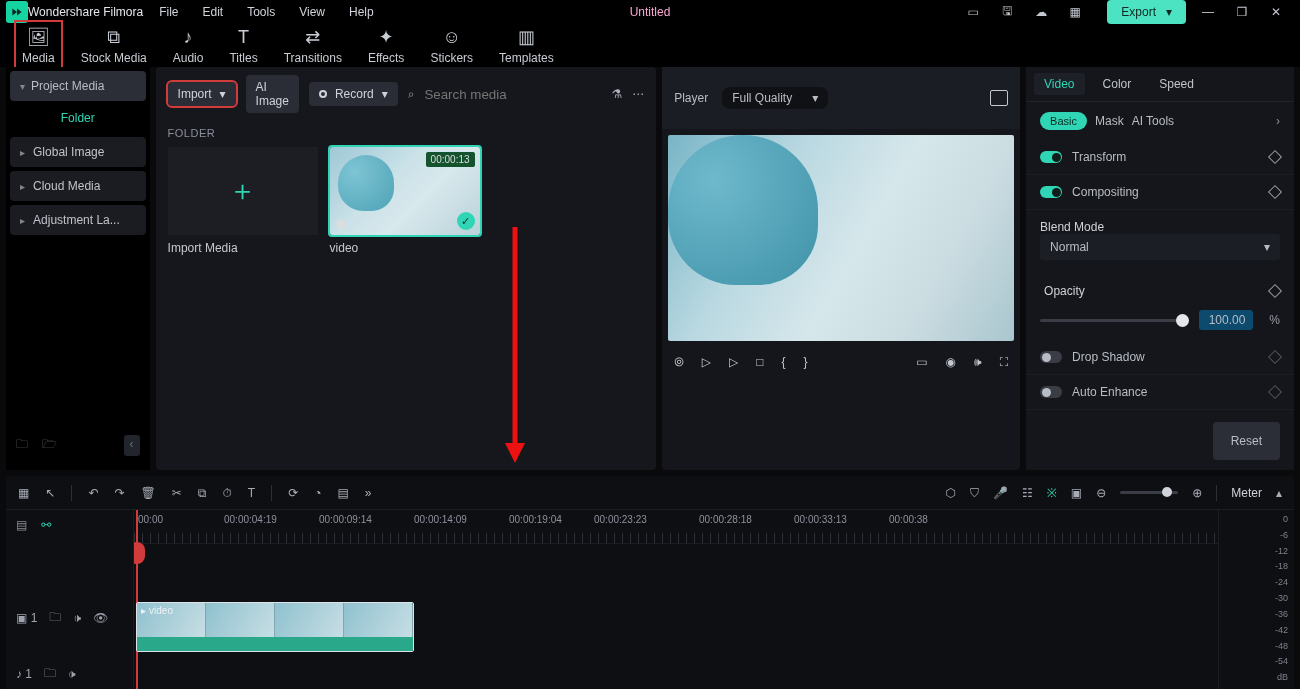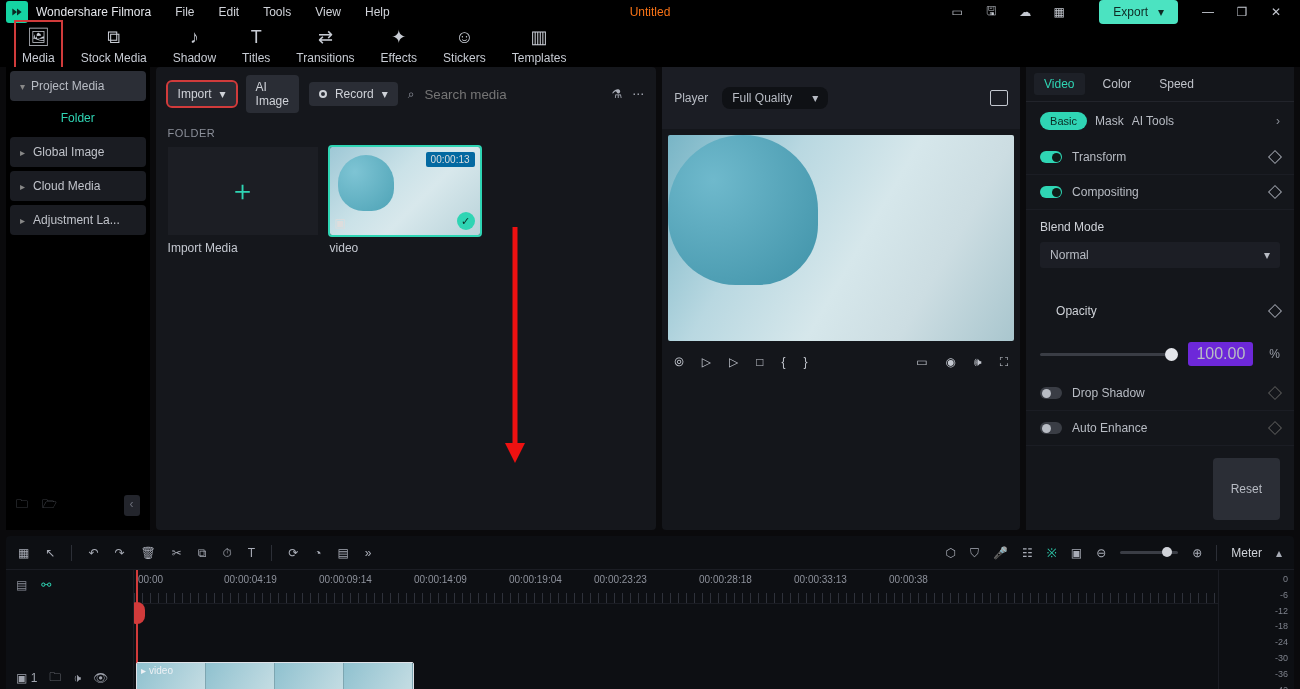--- a/index.html
+++ b/index.html
@@ -1,25 +1,25 @@
 <!DOCTYPE html>
 <html><head>
 <meta charset="utf-8">
 <style>
 *{margin:0;padding:0;box-sizing:border-box;font-family:-apple-system,"Segoe UI",Arial,sans-serif;user-select:none}
 body{background:#0a0a0c;color:#b8bcc4;font-size:12px;width:1300px;height:689px;overflow:hidden;display:flex;flex-direction:column}
 
 
-.titlebar{height:36px;background:#000;display:flex;align-items:center;padding:0 6px;gap:8px}
+.titlebar{height:36px;background:#000;display:flex;align-items:center;padding:0 6px;gap:0}
 .logo{width:22px;height:22px;border-radius:3px;background:#15d4a2;display:flex;align-items:center;justify-content:center}
 .brand{color:#e4e6eb;font-weight:500;margin-right:16px}
 .menu{display:flex;gap:24px;color:#d0d3d9}
 .menu span{cursor:pointer}
 .spacer{flex:1}
-.doc-title{color:#f97316;position:absolute;left:50%;transform:translateX(-50%)}
+.doc-title{color:#f9a8d4;position:absolute;left:50%;transform:translateX(-50%)}
 .win-icons{display:flex;align-items:center;gap:18px;color:#c4c8d0;margin-right:10px}
 .export-btn{background:#4be3c1;color:#0e2a24;padding:5px 14px;border-radius:4px;display:flex;align-items:center;gap:10px;margin:0 14px;font-weight:500;cursor:pointer}
 .ico{width:16px;height:16px;display:inline-flex;align-items:center;justify-content:center}
 
 
 .tooltabs{height:56px;background:#000;display:flex;align-items:center;gap:18px;padding:0 18px}
 .tooltab{display:flex;flex-direction:column;align-items:center;gap:3px;color:#c8ccd4;cursor:pointer;padding:2px 4px}
 .tooltab.sel{outline:2px solid #d13b3b;outline-offset:2px}
 .tooltab .icon{font-size:18px;height:22px;display:flex;align-items:center}
 .tooltab span{font-size:12px}
@@ -42,21 +42,21 @@
 .pill.red{outline:2px solid #d13b3b;outline-offset:0}
 .recdot{width:8px;height:8px;border-radius:50%;border:2px solid #cfd2d8}
 .search{background:transparent;color:#8a8e98;border:none;outline:none;flex:1}
 .folder-hdr{color:#8c909a;font-size:11px;margin:14px 0 8px 0;letter-spacing:.5px}
 .thumbs{display:flex;gap:12px}
 .impcard{width:150px;height:88px;background:#1c1e24;display:flex;align-items:center;justify-content:center;color:#2fd5b4;font-size:28px;cursor:pointer}
 .impcap{color:#c4c8d0;margin-top:6px}
 .vidcard{width:150px;height:88px;position:relative;cursor:pointer;outline:2px solid #2fd5b4;border-radius:2px;overflow:hidden}
 .vidimg{width:100%;height:100%;background:linear-gradient(135deg,#9ec8d6 0%,#cbe2e8 40%,#d8e8ec 60%,#b9d3da 100%);position:relative}
 .vidimg:before{content:"";position:absolute;left:8px;top:8px;width:56px;height:56px;background:radial-gradient(circle at 30% 30%,#7ec4d4,#4ea3b6);border-radius:50% 50% 40% 45%}
-.dur{position:absolute;top:5px;right:5px;background:#0369a1;color:#ddd;font-size:10px;padding:2px 5px;border-radius:2px}
+.dur{position:absolute;top:5px;right:5px;background:#14532d;color:#ddd;font-size:10px;padding:2px 5px;border-radius:2px}
 .check{position:absolute;bottom:5px;right:5px;width:18px;height:18px;border-radius:50%;background:#2fd5b4;color:#0a2a22;display:flex;align-items:center;justify-content:center;font-size:11px}
 .cornericon{position:absolute;bottom:5px;left:5px;color:#ddd;font-size:12px}
 .arrow{position:absolute;left:346px;top:160px;pointer-events:none}
 
 .player{width:374px;background:#14161b;border-radius:4px;display:flex;flex-direction:column}
 .player-hdr{display:flex;align-items:center;padding:20px 12px;gap:14px;background:#1b1d24}
 .qsel{background:#0f1115;padding:4px 10px;border-radius:8px;display:flex;align-items:center;gap:20px;cursor:pointer}
 .snap{width:18px;height:16px;border:1.5px solid #c4c8d0;border-radius:2px;margin-left:auto}
 .canvas{margin:6px;height:206px;border-radius:2px;background:linear-gradient(120deg,#78b5c6 0%,#b9d8e1 30%,#d6e7eb 55%,#ccdde2 75%,#a9c6ce 100%);position:relative;overflow:hidden}
 .canvas:before{content:"";position:absolute;left:0;top:0;width:150px;height:150px;background:radial-gradient(circle at 30% 30%,#6fb9cc,#3f92a8);border-radius:50% 50% 40% 45%}
@@ -75,28 +75,28 @@
 .subhdr .badge{background:#2fd5b4;color:#0a2a22;padding:3px 10px;border-radius:10px;font-size:11px}
 .subhdr span{cursor:pointer}
 .subhdr .more{margin-left:auto;color:#8a8e98}
 .proprow{display:flex;align-items:center;padding:10px 14px;gap:10px;border-bottom:1px solid #1b1d24}
 .toggle{width:22px;height:12px;border-radius:7px;position:relative;background:#2fd5b4}
 .toggle:before{content:"";position:absolute;width:9px;height:9px;border-radius:50%;background:#0f1c18;top:1.5px;right:1.5px}
 .toggle.off{background:#3a3d45}
 .toggle.off:before{left:1.5px;right:auto;background:#b8bcc4}
 .diamond{width:10px;height:10px;border:1.5px solid #9a9ea8;transform:rotate(45deg);margin-left:auto}
 .sect{padding:10px 14px}
-.lbl{color:#cfd2d8;margin-bottom:8px}
+.lbl{color:#cfd2d8;}
 .selbox{background:#1c1e25;padding:6px 10px;border-radius:3px;display:flex;justify-content:space-between;cursor:pointer}
 .slider{display:flex;align-items:center;gap:10px;margin-top:8px}
 .track{flex:1;height:3px;background:#3a3d45;border-radius:2px;position:relative}
 .thumb{position:absolute;right:0;top:-5px;width:13px;height:13px;border-radius:50%;background:#e4e6eb}
-.valbox{background:#6d28d9;padding:3px 8px;border-radius:3px;font-size:16px;min-width:54px;text-align:right}
+.valbox{background:#0c4a6e;padding:3px 8px;border-radius:3px;font-size:12px;min-width:54px;text-align:right}
 .pct{margin-left:6px;color:#9a9ea8}
-.reset{margin:12px 14px 10px auto;background:#2b2e36;padding:24px 18px;border-radius:4px;width:fit-content;cursor:pointer}
+.reset{margin:12px 14px 10px auto;background:#2b2e36;padding:12px 18px;border-radius:4px;width:fit-content;cursor:pointer}
 
 
 .tlwrap{flex:1;display:flex;flex-direction:column;background:#0d0f13;margin:6px;border-radius:4px}
 .tltools{display:flex;align-items:center;gap:16px;padding:8px 12px;color:#a8acb6;border-bottom:1px solid #1b1d24}
 .divv{width:1px;height:16px;background:#2c2f37}
 .tltools .r{margin-left:auto;display:flex;align-items:center;gap:14px}
 .ztrack{width:58px;height:3px;background:#3a3d45;border-radius:2px;position:relative}
 .zthumb{position:absolute;right:6px;top:-4px;width:10px;height:10px;border-radius:50%;background:#d0d3d9}
 .meterlbl{color:#d0d3d9}
 
@@ -160,21 +160,21 @@
   <div class="tooltab sel">
       <div class="icon">🖼</div>
       <span>Media</span>
     </div>
   <div class="tooltab">
       <div class="icon">⧉</div>
       <span>Stock Media</span>
     </div>
   <div class="tooltab">
       <div class="icon">♪</div>
-      <span>Shadow</span>
+      <span>Audio</span>
     </div>
   <div class="tooltab">
       <div class="icon">T</div>
       <span>Titles</span>
     </div>
   <div class="tooltab">
       <div class="icon">⇄</div>
       <span>Transitions</span>
     </div>
   <div class="tooltab">
@@ -313,21 +313,21 @@
     </div>
     <div class="sect">
       <div class="lbl">Blend Mode</div>
       <div class="selbox">
           <span>Normal</span>
           <span>▾</span>
         </div>
     </div>
     <div class="sect">
       <div style="display:flex;align-items:center">
-          <span class="lbl" style="margin:16px">Opacity</span>
+          <span class="lbl" style="margin:4px">Opacity</span>
           <div class="diamond" style="margin-left:auto"></div>
         </div>
       <div class="slider">
         <div class="track">
             <div class="thumb"></div>
           </div>
         <div class="valbox">100.00</div>
         <span class="pct">%</span>
       </div>
     </div>

